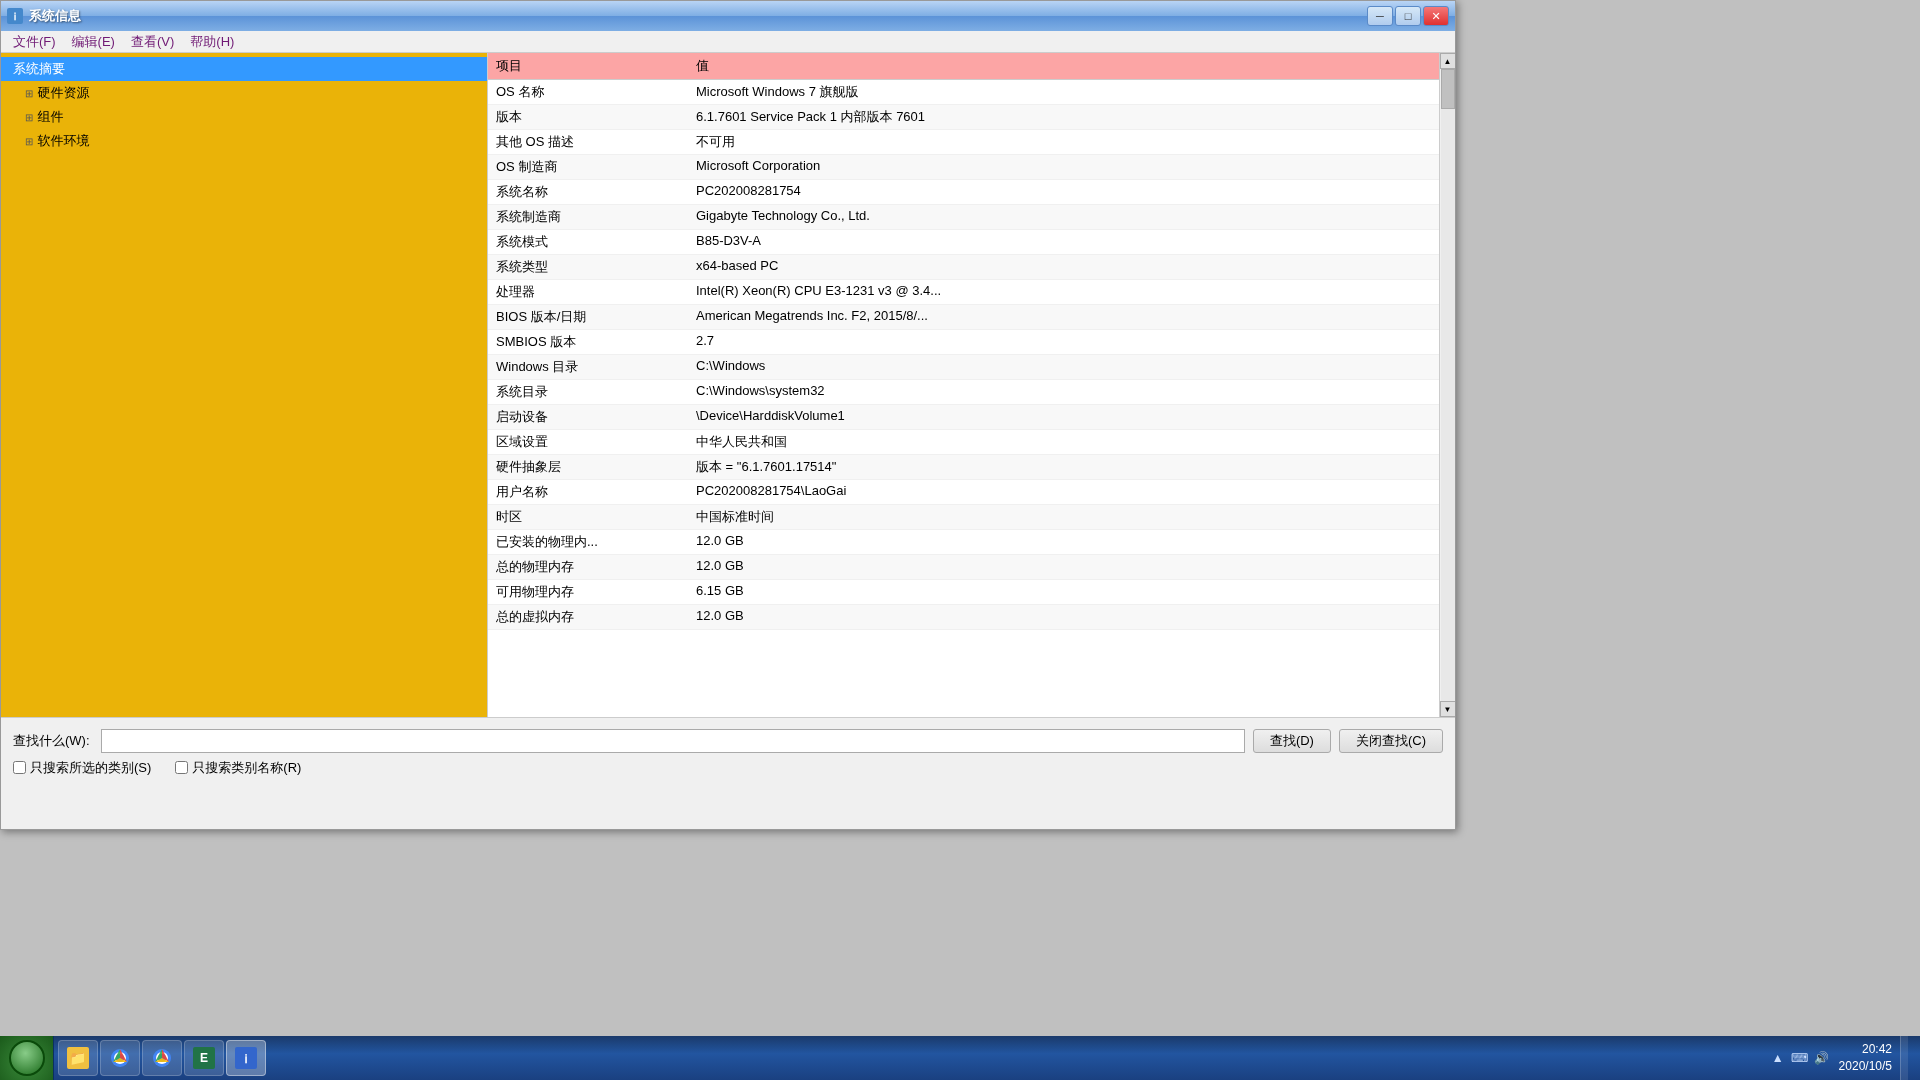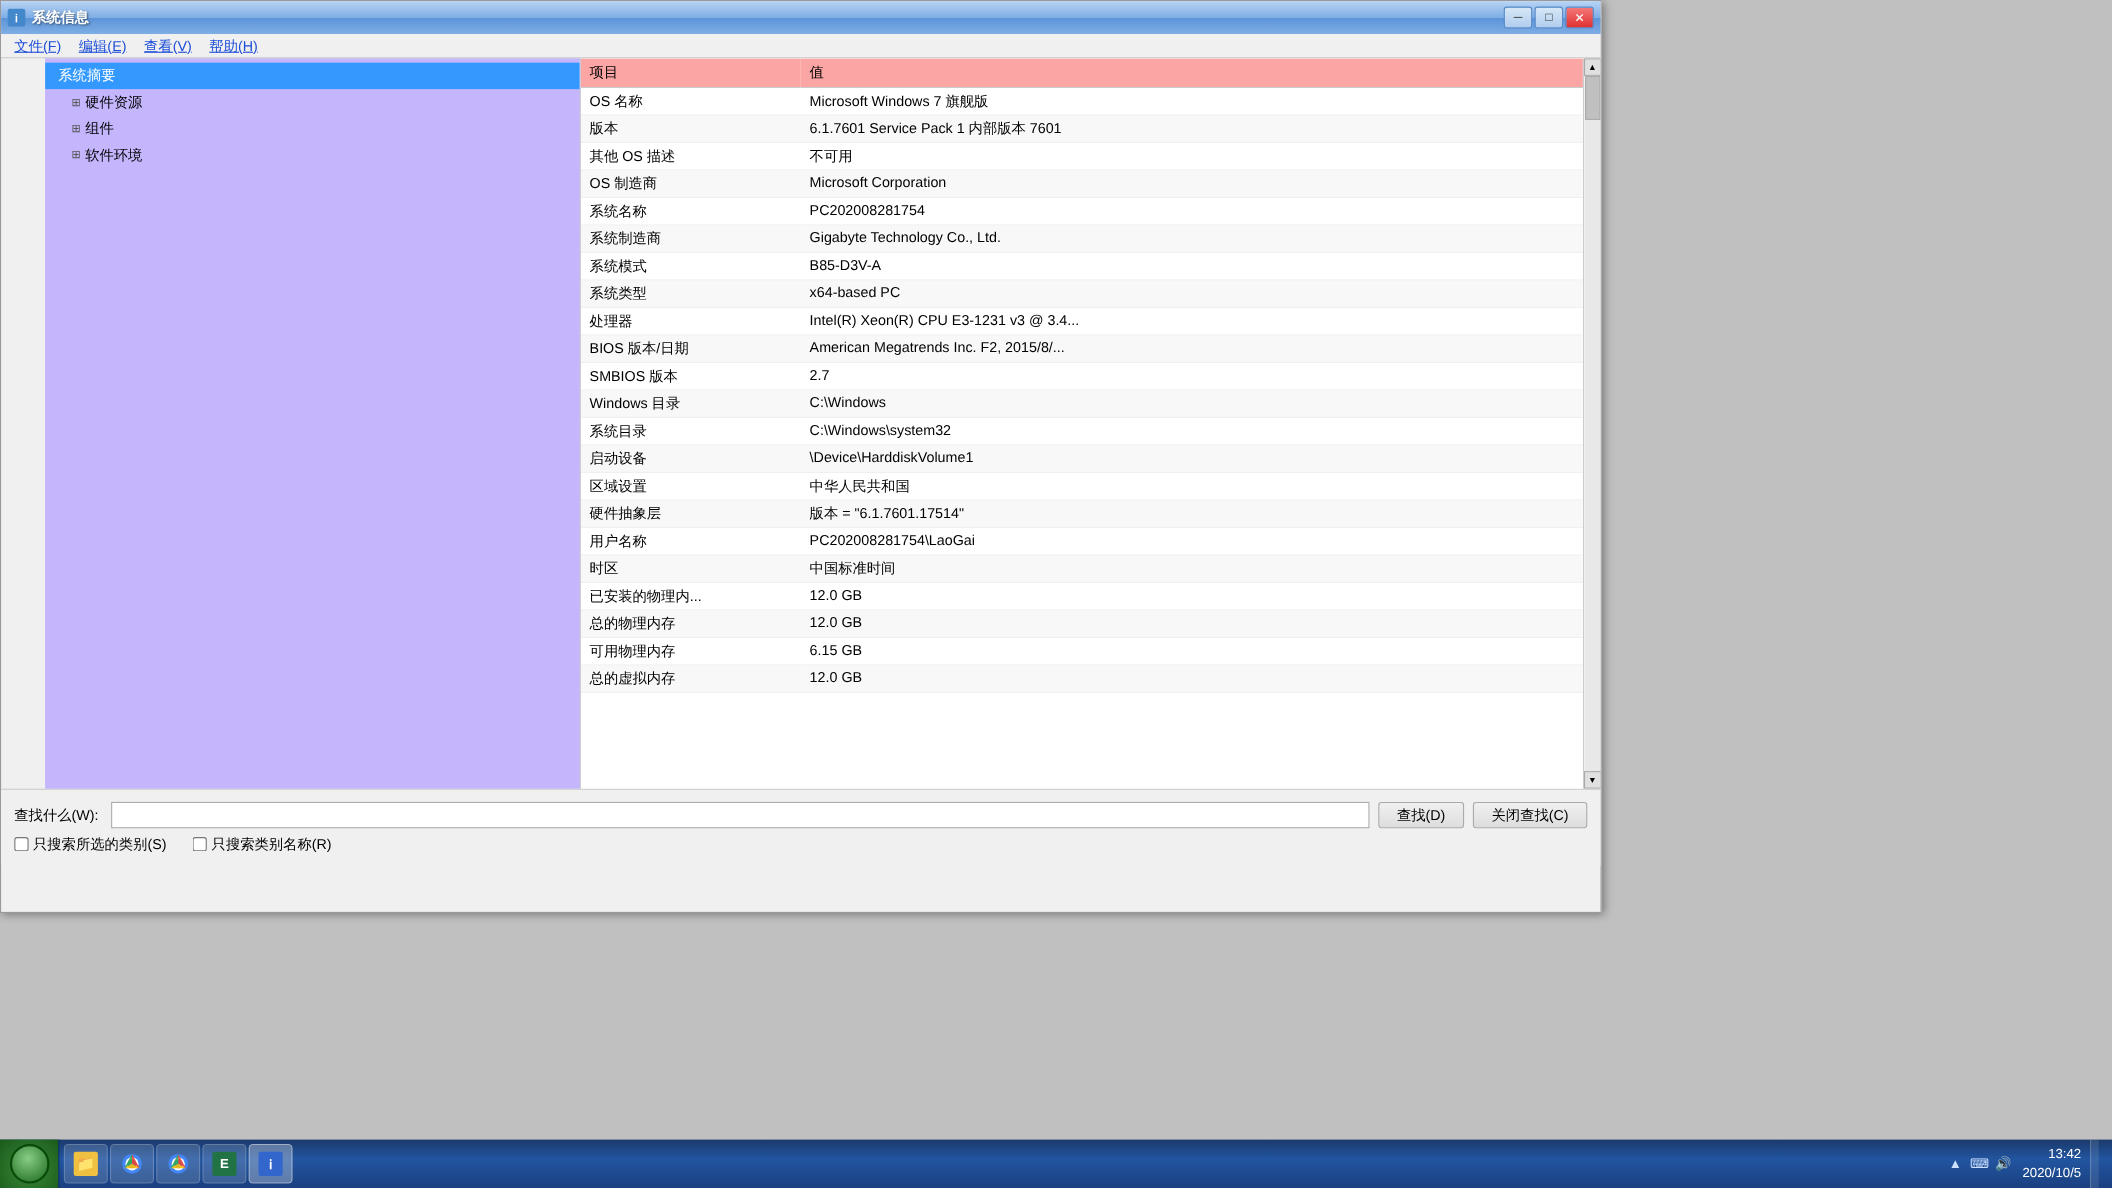--- a/index.html
+++ b/index.html
@@ -71,38 +71,36 @@
       background: #f0f0f0;
       display: flex;
       align-items: center;
       padding: 0 4px;
       border-bottom: 1px solid #ccc;
     }
     .menu-item {
       padding: 2px 8px;
       cursor: pointer;
       font-size: 13px;
-      color: #1d4ed8;
-      text-decoration: underline;
+      color: #701a75;
     }
 
     
     .main-layout {
       display: flex;
       height: calc(830px - 30px - 22px - 70px - 44px);
     }
 
     
     .sidebar {
       width: 487px;
-      background: #c4b5fd;
+      background: #eab308;
       border-right: 1px solid #ccc;
       padding: 4px 0;
       overflow-y: auto;
-      margin-left: 40px;
     }
     .sidebar-item {
       padding: 3px 8px;
       cursor: pointer;
       font-size: 13px;
       color: #000;
       display: flex;
       align-items: center;
     }
     .sidebar-item.selected {
@@ -505,18 +503,18 @@
       <div style="width:22px;height:22px;background:#3366cc;border-radius:2px;display:flex;align-items:center;justify-content:center;color:white;font-size:12px;font-weight:bold;">ℹ</div>
     </div>
   </div>
   <div class="taskbar-right">
     <div class="sys-tray">
       <div class="tray-icon">▲</div>
       <div class="tray-icon">⌨</div>
       <div class="tray-icon">🔊</div>
     </div>
     <div class="clock">
-      <div>13:42</div>
+      <div>20:42</div>
       <div>2020/10/5</div>
     </div>
     <div class="show-desktop"></div>
   </div>
 </div>
 
 </body></html>

